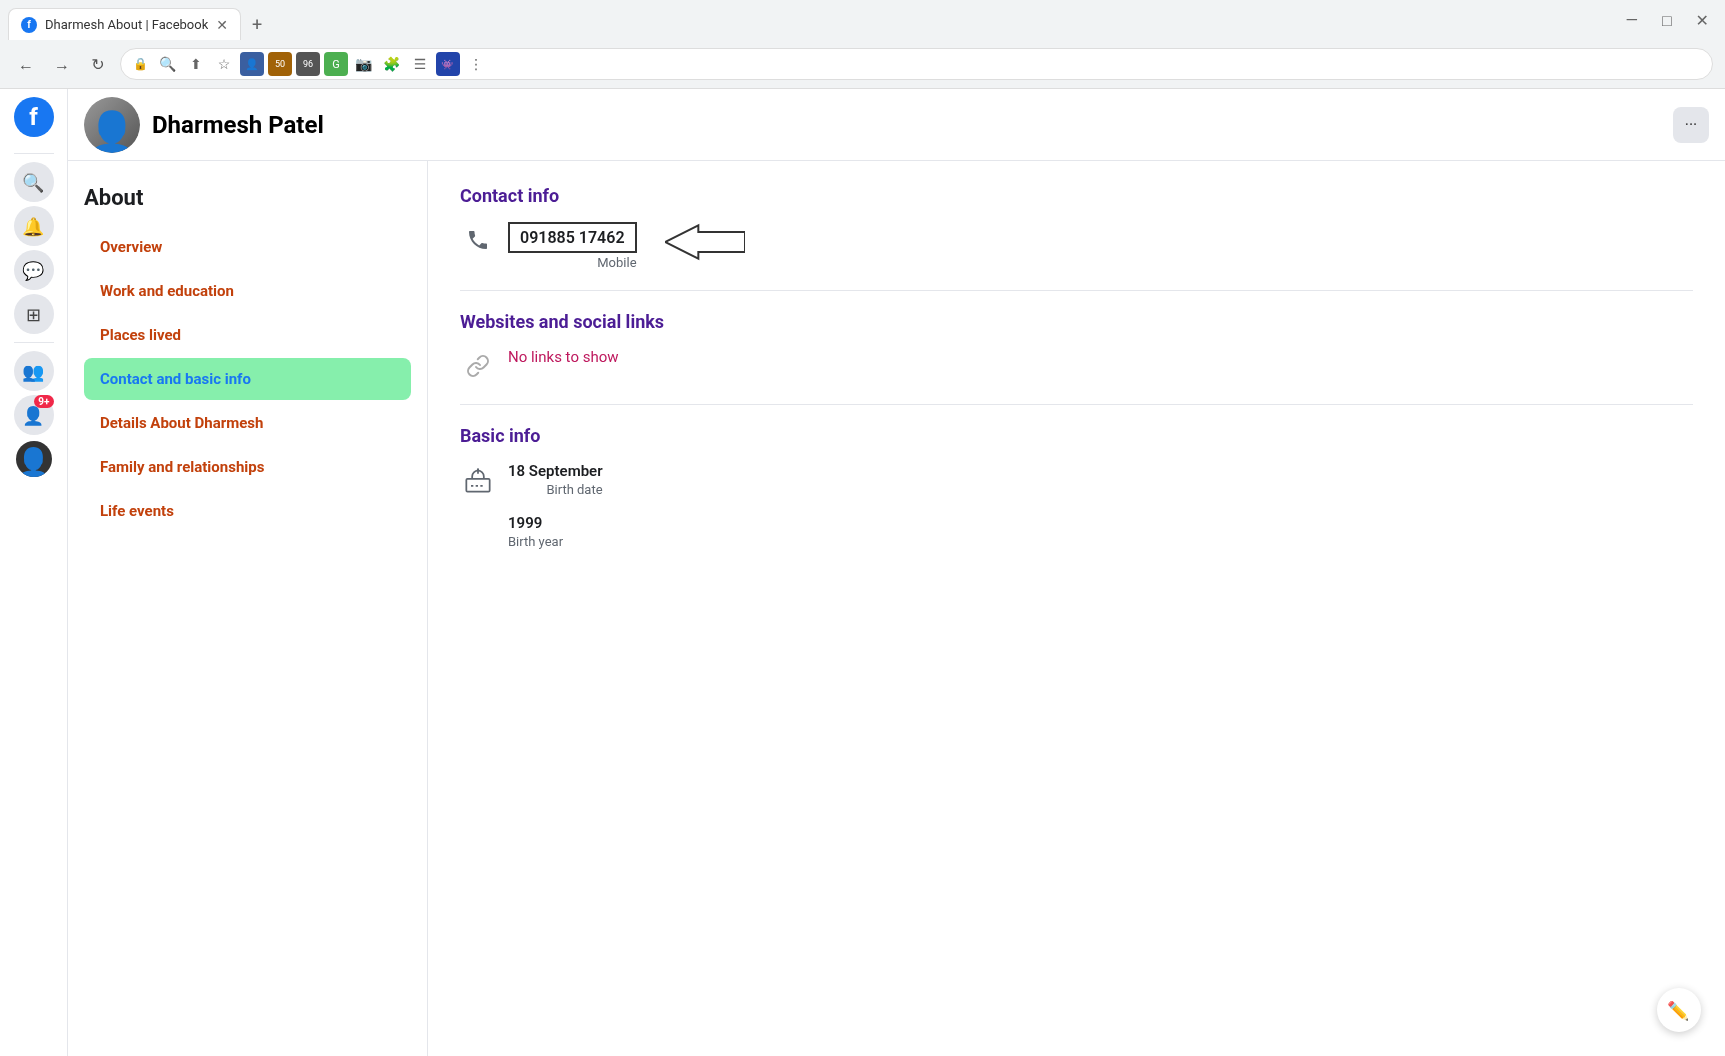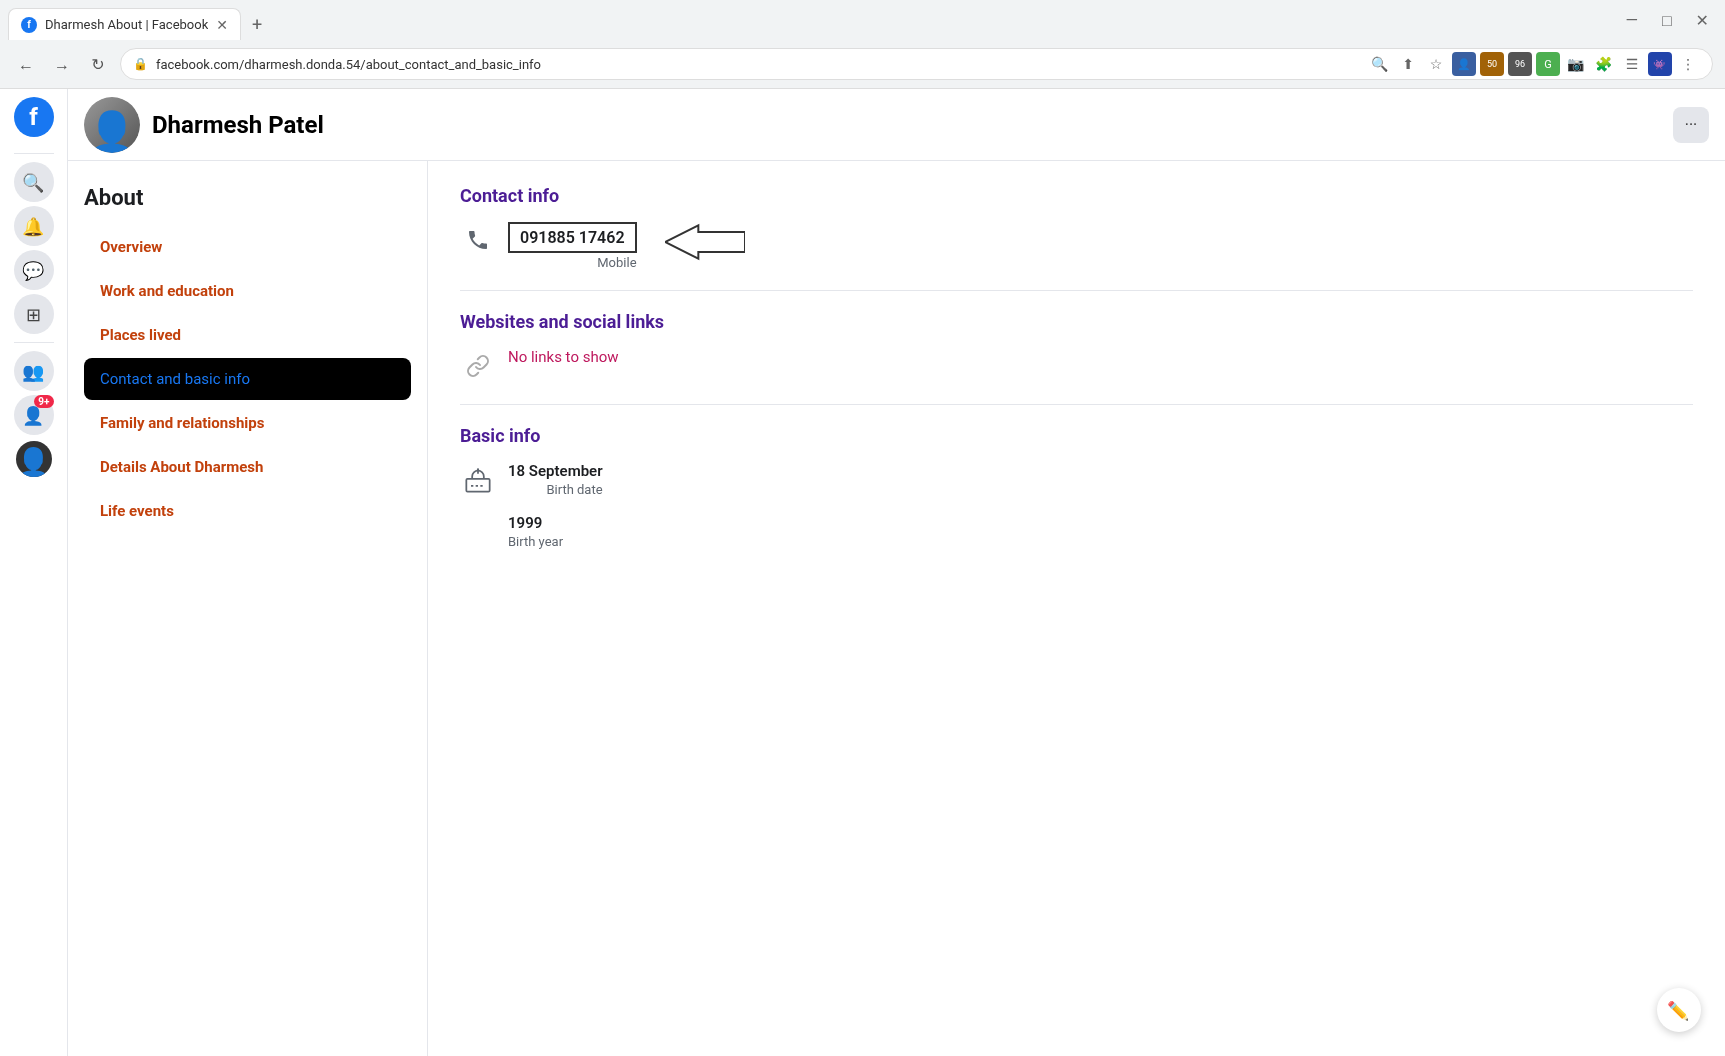--- a/index.html
+++ b/index.html
@@ -43,21 +43,21 @@
     .more-btn { width: 36px; height: 36px; border-radius: 8px; background: #e4e6eb; display: flex; align-items: center; justify-content: center; cursor: pointer; color: #333; font-size: 16px; margin-left: auto; }
 
     
     .main-content { flex: 1; display: flex; flex-direction: column; overflow: hidden; }
     .content-body { display: flex; flex: 1; overflow: hidden; background: white; }
 
     
     .about-sidebar { width: 360px; padding: 24px 16px; border-right: 1px solid #e4e6eb; flex-shrink: 0; overflow-y: auto; }
     .about-title { font-size: 22px; font-weight: 700; color: #1c1e21; margin-bottom: 16px; }
     .about-nav-item { padding: 12px 16px; border-radius: 8px; cursor: pointer; font-size: 15px; color: #c2410c; margin-bottom: 2px; font-weight: bold; }
-    .about-nav-item.active { background: #000000; color: #1877f2; font-weight: 400; }
+    .about-nav-item.active { background: #86efac; color: #1877f2; font-weight: 700; }
 
     
     .profile-content { flex: 1; padding: 24px 32px; overflow-y: auto; }
     .section-title { font-size: 18px; font-weight: 700; color: #4c1d95; margin-bottom: 16px; }
     .info-row { display: flex; align-items: flex-start; gap: 12px; margin-bottom: 16px; }
     .info-icon { width: 36px; height: 36px; display: flex; align-items: center; justify-content: center; color: #606770; font-size: 20px; flex-shrink: 0; }
     .info-text { display: flex; flex-direction: column; }
     .info-value { font-size: 15px; font-weight: 600; color: #1c1e21; }
     .info-label { font-size: 13px; color: #606770; margin-top: 2px; text-align: right; }
     .phone-box { display: inline-block; border: 2px solid #333; padding: 4px 10px; font-size: 16px; font-weight: 600; color: #1c1e21; }
@@ -93,21 +93,20 @@
       <span class="window-btn">✕</span>
     </div>
   </div>
 
   <div class="address-bar-row">
     <div class="nav-btn">←</div>
     <div class="nav-btn">→</div>
     <div class="nav-btn">↻</div>
     <div class="address-bar">
       <span class="lock-icon">🔒</span>
-      <span class="address-text">facebook.com/dharmesh.donda.54/about_contact_and_basic_info</span>
       <div class="ext-row">
         <span class="addr-icon">🔍</span>
         <span class="addr-icon">⬆</span>
         <span class="addr-icon">☆</span>
         <span class="browser-ext-icon" style="background:#3a5fa0; font-size:11px;">👤</span>
         <span class="browser-ext-icon" style="background:#a16207; font-size:9px;">50</span>
         <span class="browser-ext-icon" style="background:#555; font-size:9px;">96</span>
         <span class="browser-ext-icon" style="background:#4caf50; font-size:11px;">G</span>
         <span class="addr-icon">📷</span>
         <span class="addr-icon">🧩</span>
@@ -177,24 +176,24 @@
         <div class="about-nav-item">
           <span>Work and education</span>
         </div>
         <div class="about-nav-item">
           <span>Places lived</span>
         </div>
         <div class="about-nav-item active">
           <span>Contact and basic info</span>
         </div>
         <div class="about-nav-item">
+          <span>Details About Dharmesh</span>
+        </div>
+        <div class="about-nav-item">
           <span>Family and relationships</span>
-        </div>
-        <div class="about-nav-item">
-          <span>Details About Dharmesh</span>
         </div>
         <div class="about-nav-item">
           <span>Life events</span>
         </div>
       </div>
 
       <div class="profile-content">
 
         <h3 class="section-title">Contact info</h3>
 

